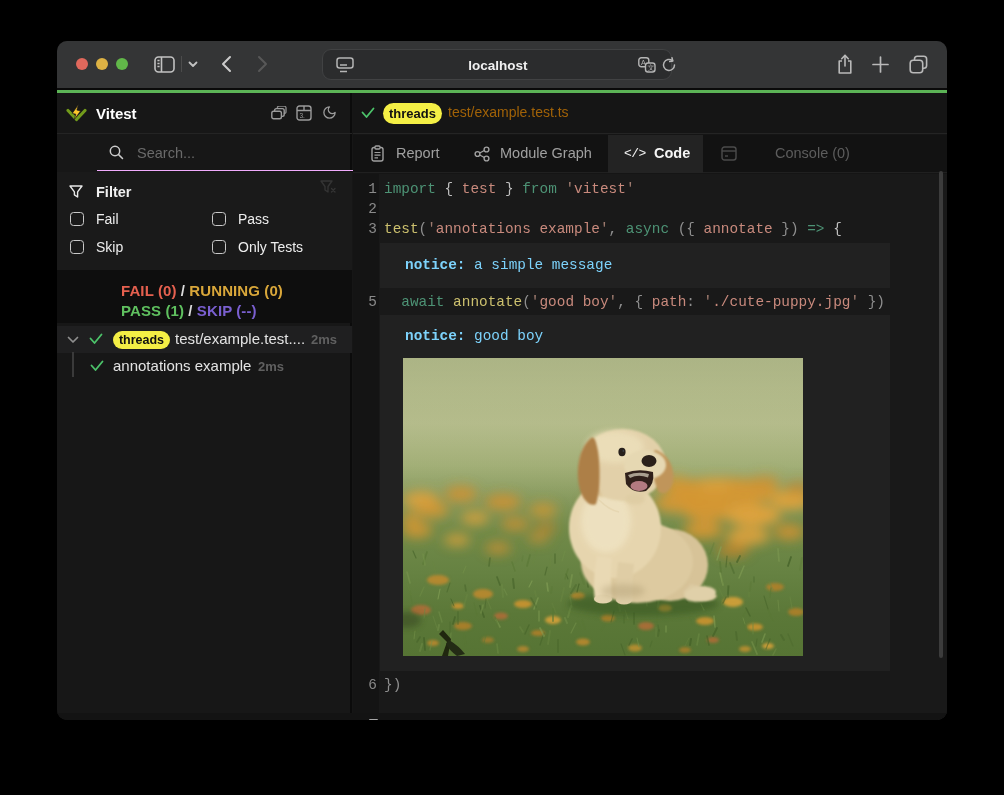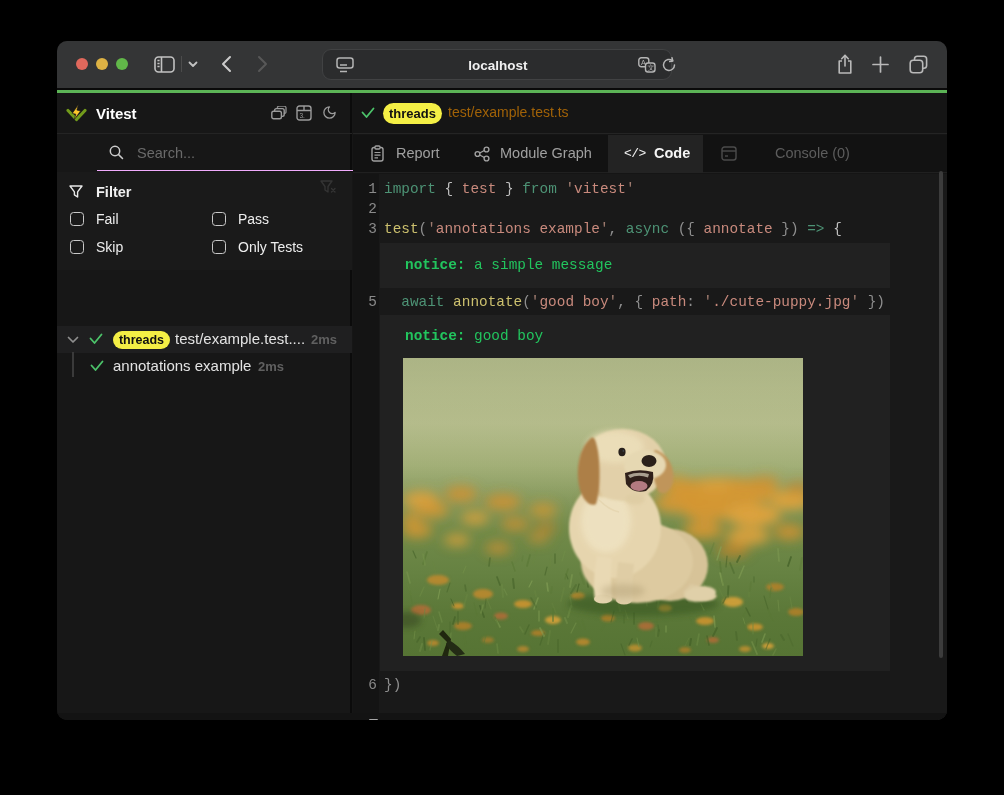--- a/index.html
+++ b/index.html
@@ -49,21 +49,21 @@
 #tabcode { position:absolute; left:255px; top:0; width:95px; height:38px; background:#232323; }
 
 #code { position:absolute; left:0; top:81px; width:594px; height:546px; overflow:hidden;
   background:linear-gradient(to right, #141414 26.5px, #191919 26.5px);
   font-family:"Liberation Mono", monospace; font-size:14.4px; }
 .cl { position:relative; height:20.2px; line-height:20.2px; white-space:pre; }
 .ln { display:inline-block; width:24px; text-align:right; color:#8a8a8a; }
 .ct { padding-left:7px; }
 .kw { color:#4d9375; } .fn { color:#ccc06e; } .st { color:#c98a7d; } .pu { color:#8f8f8f; }
 .qd { color:#9d7a6e; } .wh { color:#bfbfbf; }
-.notice { margin-left:26.5px; width:510.5px; background:#212121; color:#22c55e;
+.notice { margin-left:26.5px; width:510.5px; background:#212121; color:#7dd3fc;
   padding-left:25.5px; }
 .ntxt { line-height:20px; }
 #nb1 { margin-top:3px; height:45px; padding-top:12px; }
 #nb2 { margin-top:3px; height:356px; padding-top:11px; }
 #pimg { position:absolute; left:23px; top:43px; width:400px; height:298px; }
 #codepad { height:5px; }
 .l5 { margin-top:4px; } .l6 { margin-top:4px; }
 #vscroll { position:absolute; left:586px; top:78px; width:4px; height:487px; background:#3c3c3c; border-radius:2px; }
 #botstrip { position:absolute; left:0; top:672px; width:890px; height:7px; background:#131313; }
 #hthumb { position:absolute; left:312px; top:677.5px; width:9px; height:2px; background:#a6a6a6; border-radius:1px; }
@@ -177,20 +177,24 @@
           <path d="M11.5 8.5 L15 12 M15 8.5 L11.5 12" stroke="#9b9b9b" stroke-width="1.3" stroke-linecap="round"></path>
         </svg>
         <div class="cb" style="left:13px; top:40px;"></div>
         <div class="cblbl" style="left:39px; top:39px;">Fail</div>
         <div class="cb" style="left:155px; top:40px;"></div>
         <div class="cblbl" style="left:181px; top:39px;">Pass</div>
         <div class="cb" style="left:13px; top:68px;"></div>
         <div class="cblbl" style="left:39px; top:67px;">Skip</div>
         <div class="cb" style="left:155px; top:68px;"></div>
         <div class="cblbl" style="left:181px; top:67px;">Only Tests</div>
+      </div>
+      <div id="stats">
+        <div id="statr1"><span class="cfail">FAIL (0)</span><span class="cslash"> / </span><span class="crun">RUNNING (0)</span></div>
+        <div id="statr2"><span class="cpass">PASS (1)</span><span class="cslash"> / </span><span class="cskip">SKIP (--)</span></div>
       </div>
       <div id="row1">
         <svg class="abs" style="left:10px; top:10px;" width="12" height="8" viewBox="0 0 12 8">
           <path d="M1.5 1.5 L6 6 L10.5 1.5" fill="none" stroke="#8f8f8f" stroke-width="1.7" stroke-linecap="round" stroke-linejoin="round"></path>
         </svg>
         <svg class="abs" style="left:32px; top:7px;" width="14" height="12" viewBox="0 0 14 12">
           <path d="M1.5 5.5 L5.5 10 L12.5 1.5" fill="none" stroke="#4cc36a" stroke-width="1.8" stroke-linecap="round" stroke-linejoin="round"></path>
         </svg>
         <div class="pill" style="left:56px; top:4.5px; width:57px; height:18px; border-radius:9px; font-size:12.5px; line-height:18px;">threads</div>
         <div class="rowname" style="left:118px;">test/example.test....</div>

